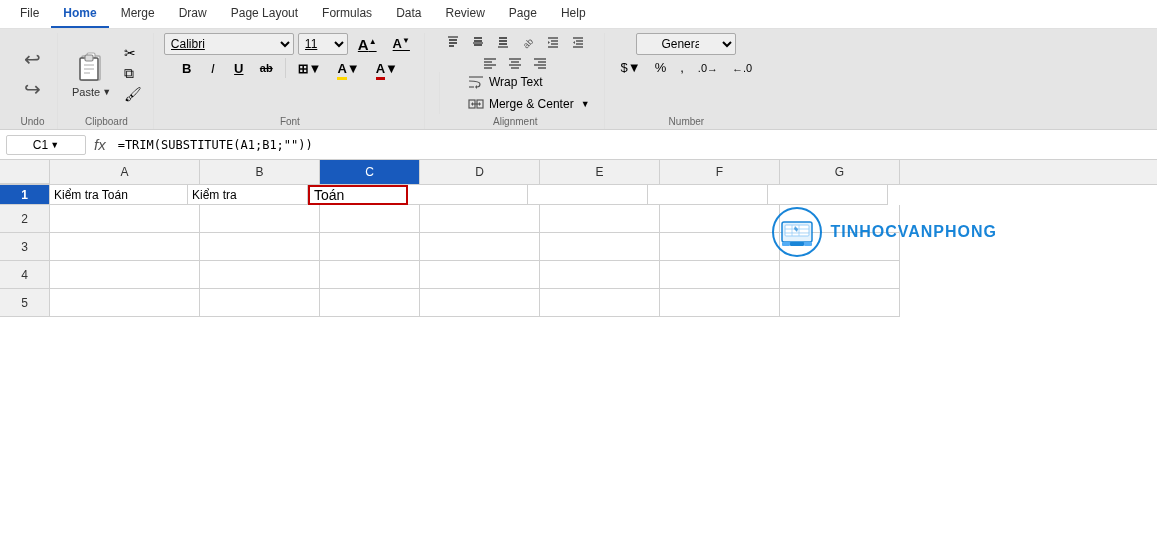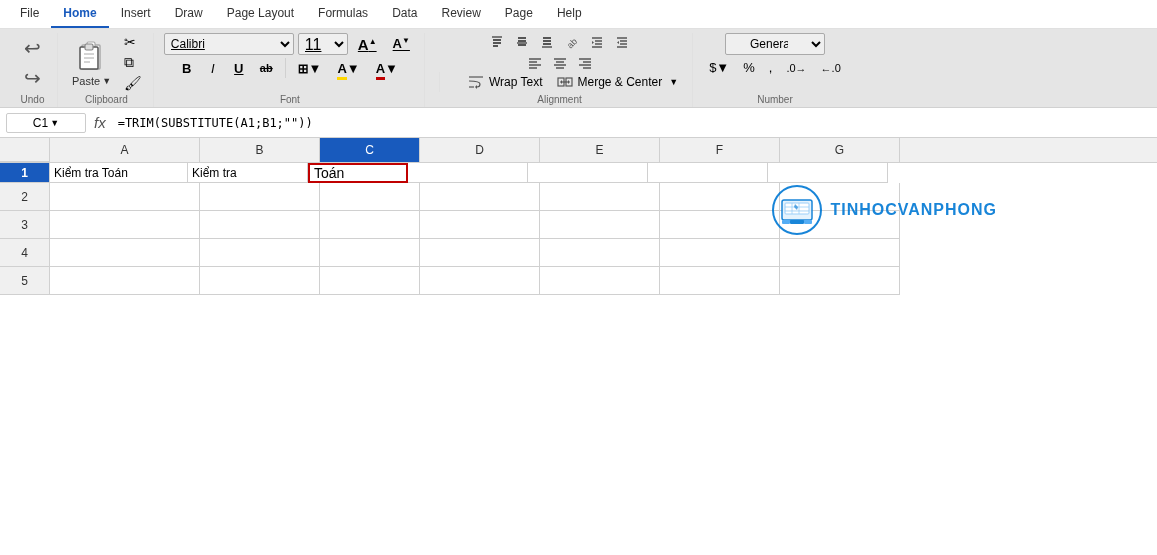--- a/index.html
+++ b/index.html
@@ -26,21 +26,21 @@
     .paste-btn { display: flex; flex-direction: column; align-items: center; cursor: pointer; padding: 4px; border-radius: 3px; }
     .paste-icon { width: 36px; height: 36px; display: flex; align-items: center; justify-content: center; font-size: 28px; }
     .clipboard-side { display: flex; flex-direction: column; gap: 2px; }
     .clipboard-side-btn { font-size: 14px; cursor: pointer; padding: 1px 3px; border-radius: 2px; }
 
     
     .font-group-inner { display: flex; flex-direction: column; gap: 3px; }
     .font-row1 { display: flex; align-items: center; gap: 4px; text-decoration: underline; }
     .font-row2 { display: flex; align-items: center; gap: 4px; }
     select.font-name { width: 130px; height: 22px; font-size: 12px; border: 1px solid #aaa; border-radius: 2px; padding: 0 2px; }
-    select.font-size { width: 50px; height: 22px; font-size: 16px; border: 1px solid #aaa; border-radius: 2px; padding: 0 2px; }
+    select.font-size { width: 50px; height: 22px; font-size: 12px; border: 1px solid #aaa; border-radius: 2px; padding: 0 2px; }
     .font-btn { font-size: 13px; font-weight: bold; cursor: pointer; padding: 1px 5px; border-radius: 2px; border: 1px solid transparent; min-width: 22px; text-align: center; }
     .font-btn-b { font-weight: 900; }
     .font-btn-i { font-style: italic; font-weight: normal; }
     .font-btn-u { text-decoration: underline; }
     .font-btn-s { text-decoration: line-through; }
     .font-btn-ab { font-size: 11px; }
     .divider-v { width: 1px; height: 20px; background: #d0d0d0; margin: 0 2px; }
     .align-row { display: flex; align-items: center; gap: 3px; }
     .align-btn { width: 22px; height: 18px; cursor: pointer; display: flex; align-items: center; justify-content: center; border-radius: 2px; border: 1px solid transparent; }
     .align-btn svg { width: 14px; height: 14px; }
@@ -80,21 +80,21 @@
     .watermark-icon { width: 50px; height: 50px; }
     .watermark-text { color: #0078d4; font-size: 16px; font-weight: bold; letter-spacing: 1px; }
   </style>
 </head>
 <body>
 
 <div class="ribbon">
   <div class="ribbon-tabs">
     <div class="ribbon-tab">File</div>
     <div class="ribbon-tab active">Home</div>
-    <div class="ribbon-tab">Insert</div>
+    <div class="ribbon-tab">Merge</div>
     <div class="ribbon-tab">Draw</div>
     <div class="ribbon-tab">Page Layout</div>
     <div class="ribbon-tab">Formulas</div>
     <div class="ribbon-tab">Data</div>
     <div class="ribbon-tab">Review</div>
     <div class="ribbon-tab">Page</div>
     <div class="ribbon-tab">Help</div>
   </div>
 
   <div class="ribbon-content">
@@ -253,21 +253,21 @@
             <svg viewBox="0 0 14 14">
                 <line x1="1" y1="3" x2="13" y2="3" stroke="#555" stroke-width="1.5"></line>
                 <line x1="5" y1="6" x2="13" y2="6" stroke="#555" stroke-width="1.5"></line>
                 <line x1="1" y1="9" x2="13" y2="9" stroke="#555" stroke-width="1.5"></line>
                 <line x1="5" y1="12" x2="13" y2="12" stroke="#555" stroke-width="1.5"></line>
               </svg>
           </div>
         </div>
       </div>
 
-      <div style="display:flex; flex-direction:row; gap:2px; padding-left:22px; border-left: 1px solid #e0e0e0; margin-left: 4px;">
+      <div style="display:flex; flex-direction:column; gap:2px; padding-left:22px; border-left: 1px solid #e0e0e0; margin-left: 4px;">
         <div class="wrap-btn">
 
           <svg width="16" height="16" viewBox="0 0 16 16">
             <line x1="1" y1="3" x2="15" y2="3" stroke="#555" stroke-width="1.2"></line>
             <path d="M1 7 Q12 7 12 10 Q12 13 9 13" fill="none" stroke="#555" stroke-width="1.2"></path>
             <polygon points="9,11 9,15 7,13" fill="#555"></polygon>
             <line x1="1" y1="13" x2="6" y2="13" stroke="#555" stroke-width="1.2"></line>
           </svg>
           <span>Wrap Text</span>
         </div>

